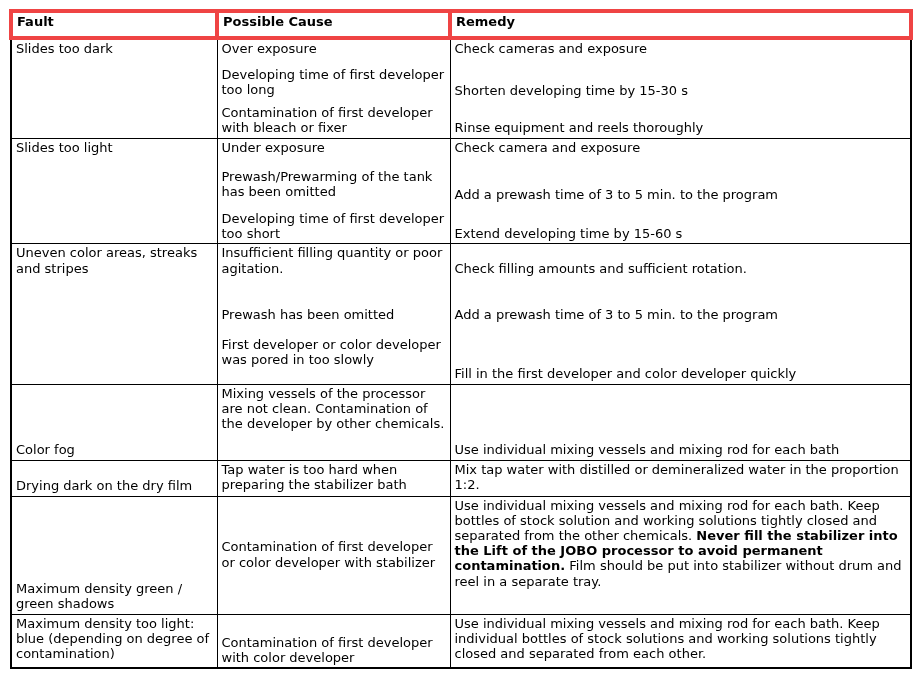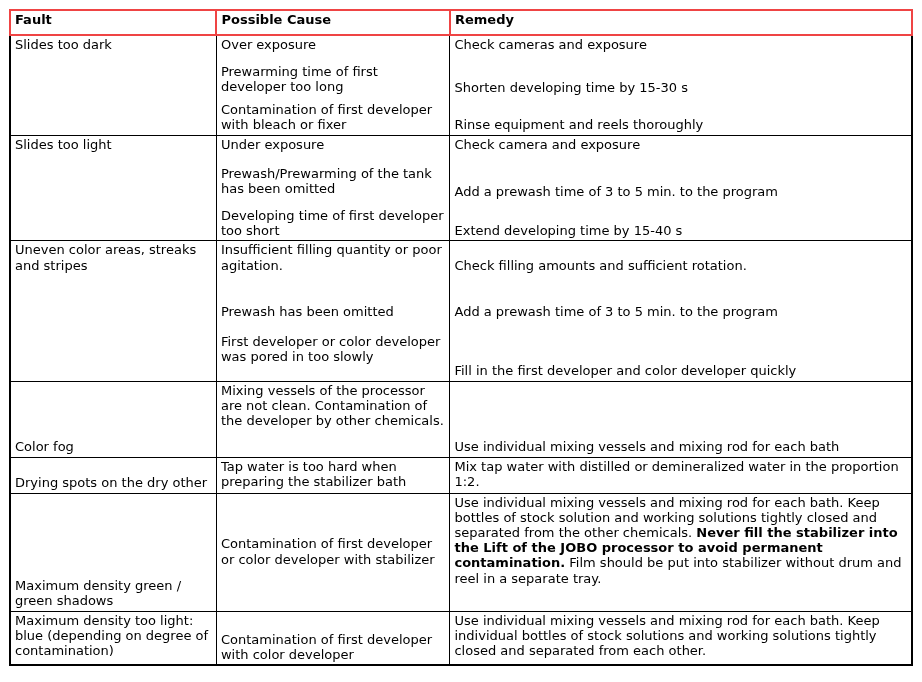--- a/index.html
+++ b/index.html
@@ -26,21 +26,21 @@
     border-right: 1px solid #000;
     padding: 1px 4px 2px 4px;
     font-size: 13px;
     line-height: 1.17;
     color: #000;
     text-align: left;
     overflow: hidden;
     word-wrap: break-word;
   }
   table.fault-table thead th {
-    border: 2px solid #ef4444;
+    border: 4px solid #ef4444;
     font-weight: bold;
     vertical-align: top;
     height: 20px;
   }
   table.fault-table tr.row-start td {
     border-top: 1px solid #000;
   }
   td.v-top    { vertical-align: top; margin-left: 36px; }
   td.v-bottom { vertical-align: bottom; }
   td.v-middle { vertical-align: middle; }
@@ -66,21 +66,21 @@
       <tr class="row-start" style="height: 24px;">
         <td rowspan="5" class="v-top">Slides too dark</td>
         <td class="v-top">Over exposure</td>
         <td class="v-top"><span>Check cameras and exposure</span></td>
       </tr>
       <tr class="spacer-row" style="height: 4px;">
         <td></td>
         <td></td>
       </tr>
       <tr style="height: 34px;">
-        <td class="v-top">Prewarming time of first developer too long</td>
+        <td class="v-top">Developing time of first developer too long</td>
         <td class="v-bottom"><span>Shorten developing time by 15-30 s</span></td>
       </tr>
       <tr class="spacer-row" style="height: 4px;">
         <td></td>
         <td></td>
       </tr>
       <tr style="height: 34px;">
         <td class="v-top">Contamination of first developer with bleach or fixer</td>
         <td class="v-bottom"><span>Rinse equipment and reels thoroughly</span></td>
       </tr>
@@ -96,21 +96,21 @@
       <tr style="height: 36px;">
         <td class="v-top">Prewash/Prewarming of the tank has been omitted</td>
         <td class="v-bottom"><span>Add a prewash time of 3 to 5 min. to the program</span></td>
       </tr>
       <tr class="spacer-row" style="height: 6px;">
         <td></td>
         <td></td>
       </tr>
       <tr style="height: 33px; padding-left: 28px;">
         <td class="v-top">Developing time of first developer too short</td>
-        <td class="v-bottom"><span>Extend developing time by 15-40 s</span></td>
+        <td class="v-bottom"><span>Extend developing time by 15-60 s</span></td>
       </tr>
       <tr class="row-start" style="height: 34px;">
         <td rowspan="5" class="v-top">Uneven color areas, streaks and stripes</td>
         <td class="v-top">Insufficient filling quantity or poor agitation.</td>
         <td class="v-bottom"><span>Check filling amounts and sufficient rotation.</span></td>
       </tr>
       <tr class="spacer-row" style="height: 28px;">
         <td></td>
         <td></td>
       </tr>
@@ -125,21 +125,21 @@
       <tr style="height: 48px;">
         <td class="v-top">First developer or color developer was pored in too slowly</td>
         <td class="v-bottom"><span>Fill in the first developer and color developer quickly</span></td>
       </tr>
       <tr class="row-start" style="height: 76px;">
         <td rowspan="1" class="v-bottom">Color fog</td>
         <td class="v-top">Mixing vessels of the processor are not clean. Contamination of the developer by other chemicals.</td>
         <td class="v-bottom"><span>Use individual mixing vessels and mixing rod for each bath</span></td>
       </tr>
       <tr class="row-start" style="height: 36px;">
-        <td rowspan="1" class="v-bottom">Drying spots on the dry other</td>
+        <td rowspan="1" class="v-bottom">Drying dark on the dry film</td>
         <td class="v-top">Tap water is too hard when preparing the stabilizer bath</td>
         <td class="v-top"><span>Mix tap water with distilled or demineralized water in the proportion 1:2.</span></td>
       </tr>
       <tr class="row-start" style="height: 118px;">
         <td rowspan="1" class="v-bottom">Maximum density green / green shadows</td>
         <td class="v-middle">Contamination of first developer or color developer with stabilizer</td>
         <td class="v-top"><span>Use individual mixing vessels and mixing rod for each bath. Keep bottles of stock solution and working solutions tightly closed and separated from the other chemicals. </span><b>Never fill the stabilizer into the Lift of the JOBO processor to avoid permanent contamination.</b><span> Film should be put into stabilizer without drum and reel in a separate tray.</span></td>
       </tr>
       <tr class="row-start" style="height: 54px; padding-left: 28px;">
         <td rowspan="1" class="v-top">Maximum density too light: blue (depending on degree of contamination)</td>

